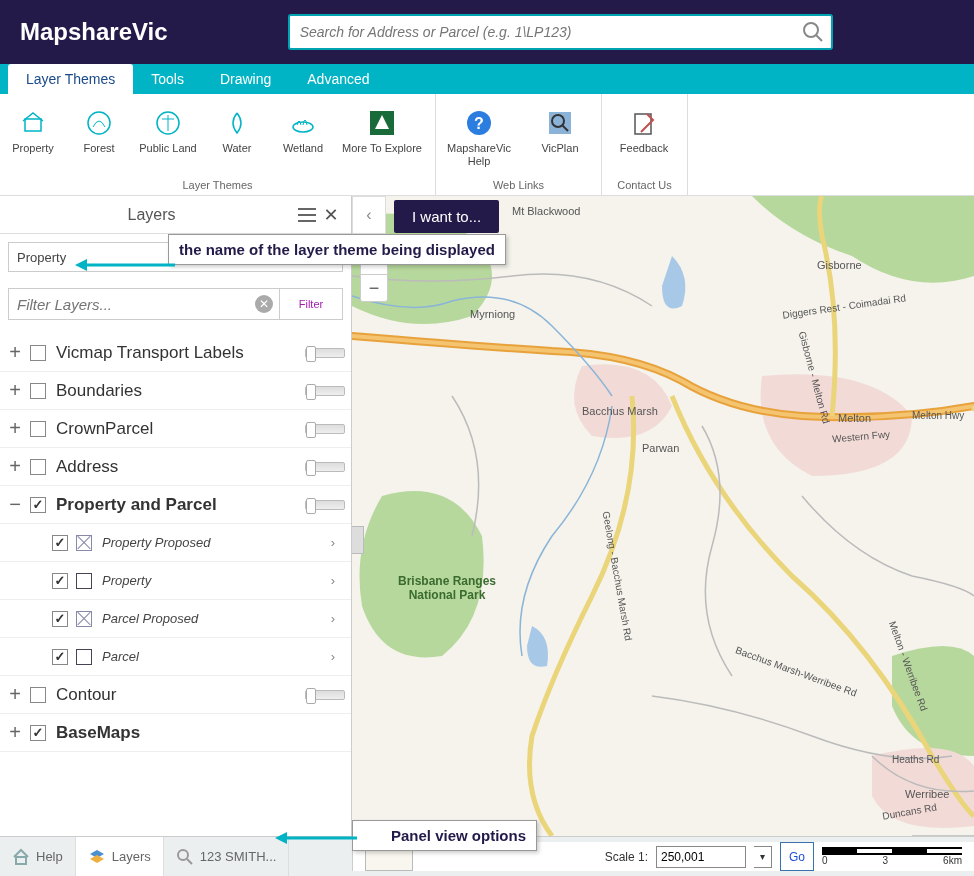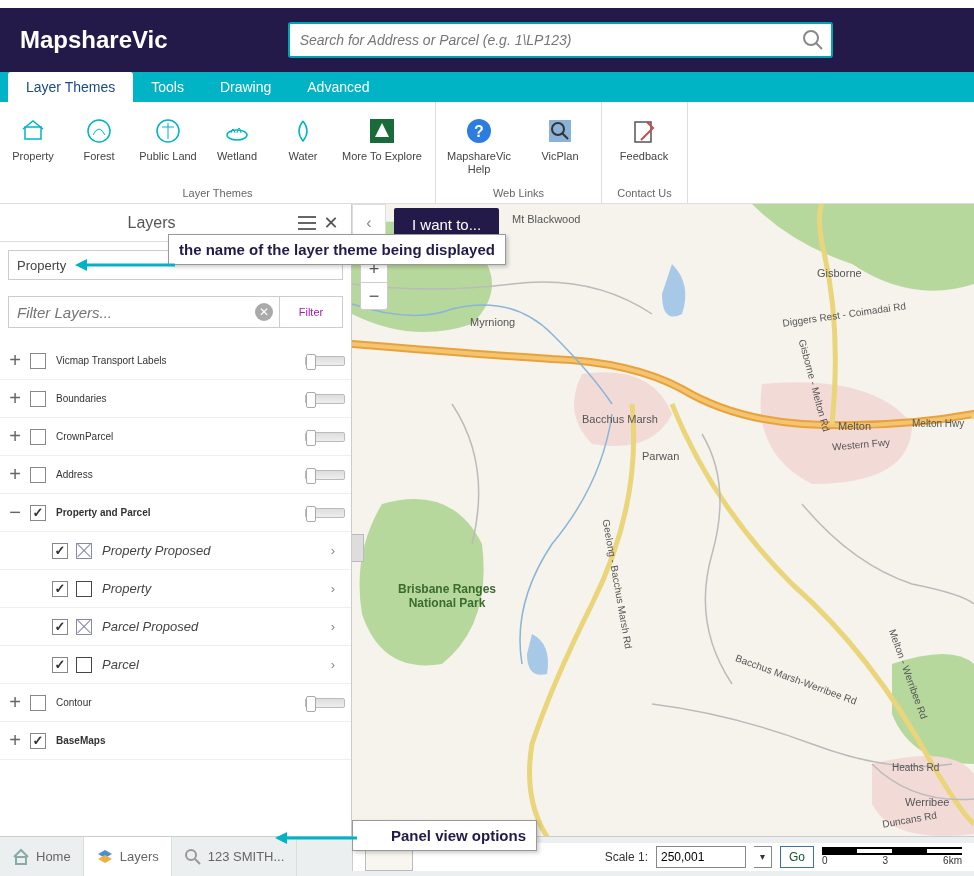--- a/index.html
+++ b/index.html
@@ -1,19 +1,19 @@
 <!DOCTYPE html>
 <html><head>
 <meta charset="utf-8">
 <style>
   * { box-sizing: border-box; margin: 0; padding: 0; }
   body { font-family: "Segoe UI", Arial, sans-serif; font-size: 13px; color: #333; width: 974px; height: 876px; overflow: hidden; display: flex; flex-direction: column; background: #fff; position: relative;}
   
   
-  .header { background: #231a4a; height: 64px; display: flex; align-items: center; padding: 0 20px; gap: 120px; margin-top: 8px; }
+  .header { background: #231a4a; height: 64px; display: flex; align-items: center; padding: 0 20px; gap: 120px; }
   .logo { color: #fff; font-weight: bold; font-size: 24px; }
   .search-wrap { flex: 0 0 545px; position: relative; }
   .search-input { width: 100%; height: 36px; border: 2px solid #00a3b2; border-radius: 3px; padding: 0 40px 0 10px; font-size: 14px; font-style: italic; color: #666; }
   .search-icon { position: absolute; right: 8px; top: 6px; }
 
   
   .tab-strip { background: #00b4c5; height: 30px; display: flex; align-items: flex-end; padding-left: 8px; }
   .tab { padding: 6px 18px; color: #fff; font-size: 14px; cursor: pointer; height: 30px; display:flex; align-items:center;}
   .tab.active { background: #fff; color: #1a4a8a; border-radius: 3px 3px 0 0; }
 
@@ -40,21 +40,21 @@
   .filter-input-wrap { flex:1; position:relative; border:1px solid #ccc; border-right:none;}
   .filter-input { width:100%; height:30px; border:none; padding:0 30px 0 8px; font-size:15px; font-style:italic; color:#888;}
   .filter-clear { position:absolute; right:6px; top:6px; width:18px; height:18px; background:#aaa; border-radius:50%; color:#fff; display:flex; align-items:center; justify-content:center; font-size:12px; cursor:pointer;}
   .filter-btn { width:64px; border:1px solid #ccc; background:#fff; color:#a21caf; font-size:11px; cursor:pointer;}
   
   .layer-list { flex:1; overflow-y:auto; }
   .layer-row { display:flex; align-items:center; height:38px; border-bottom:1px solid #eee; padding-right:6px;}
   .toggle { width:30px; text-align:center; font-size:20px; color:#666; cursor:pointer; font-weight:300;}
   .chk { width:16px; height:16px; border:1px solid #888; margin-right:10px; cursor:pointer; display:flex; align-items:center; justify-content:center;}
   .chk.checked::after { content:"✓"; font-size:13px; font-weight:bold; color:#333;}
-  .layer-name { flex:1; font-size:10px; color:#333;}
+  .layer-name { flex:1; font-size:17px; color:#333;}
   .slider { width:40px; height:10px; background:linear-gradient(#ddd,#eee); border:1px solid #bbb; border-radius:2px; position:relative; cursor:pointer;}
   .slider::after{ content:""; position:absolute; left:0; top:-3px; width:8px; height:14px; background:#fff; border:1px solid #aaa; border-radius:2px;}
   .sublayer-row { display:flex; align-items:center; height:38px; border-bottom:1px solid #eee; padding-left:52px; padding-right:6px;}
   .sublayer-row .chk { margin-right:8px;}
   .swatch { width:16px; height:16px; border:1px solid #88a; margin-right:10px; display:flex; align-items:center; justify-content:center;}
   .swatch.x::before, .swatch.x::after { content:""; position:absolute; width:18px; height:1px; background:#88a; }
   .swatch { position:relative;}
   .swatch.x::before{ transform:rotate(45deg);} .swatch.x::after{ transform:rotate(-45deg);}
   .swatch.open { border:1px solid #445;}
   .sub-name { flex:1; font-style:italic; color:#444;}
@@ -76,21 +76,21 @@
   .statusbar { position:absolute; bottom:0; left:0; right:0; height:40px; background:#eceff0; border-top:1px solid #ccc; display:flex; align-items:center; z-index:5;}
   .status-left { width:352px; display:flex; align-items:stretch; height:100%;}
   .status-tab { display:flex; align-items:center; gap:6px; padding:0 12px; border-right:1px solid #ddd; cursor:pointer; font-size:13px; color:#666; background:#eceff0;}
   .status-tab.active{ background:#fff;}
   .status-tab .sic{ width:18px; height:18px; display:flex; align-items:center; justify-content:center;}
   .status-right { flex:1; display:flex; align-items:center; gap:8px; padding:0 12px; background:#fff; border-left:1px solid #ccc;}
   .overview { width:48px; height:28px; border:1px solid #bbb; background:#f8f6ee; cursor:pointer;}
   .scale-label { font-size:12px;}
   .scale-input { width:90px; height:22px; border:1px solid #888; padding:0 4px; font-size:12px;}
   .scale-dd { width:18px; height:22px; border:1px solid #888; border-left:none; display:flex;align-items:center;justify-content:center; cursor:pointer; font-size:10px;}
-  .go-btn { height:22px; padding:0 8px; border:1px solid #3a72b0; background:#fff; color:#14532d; font-size:12px; cursor:pointer;}
+  .go-btn { height:29px; padding:0 8px; border:1px solid #3a72b0; background:#fff; color:#1d4ed8; font-size:12px; cursor:pointer;}
   .scalebar { display:flex; flex-direction:column; align-items:center; font-size:10px; color:#333;}
   .scalebar-bar { width:140px; height:8px; display:flex;}
   .scalebar-bar div{flex:1;} 
   .sb-b{background:#000;} .sb-w{background:#fff; border-top:2px solid #000; border-bottom:2px solid #000;}
 
   
   .callout { position:absolute; background:#fff; border:1px solid #999; padding:6px 10px; font-size:15px; font-weight:bold; color:#231a4a; z-index:10; box-shadow:2px 2px 4px rgba(0,0,0,0.2);}
   .callout-arrow-line{ stroke:#00b4c5; stroke-width:3; fill:none;}
   .callout-arrow-head{ fill:#00b4c5;}
   
@@ -147,33 +147,33 @@
               <circle cx="14" cy="14" r="11" fill="none" stroke="#00b4c5" stroke-width="1.5"></circle>
               <line x1="14" y1="6" x2="14" y2="22" stroke="#00b4c5"></line>
               <line x1="8" y1="10" x2="20" y2="10" stroke="#00b4c5"></line>
             </svg>
           </span>
         <span>Public Land</span>
       </div>
       <div class="ribbon-item">
         <span class="ic">
             <svg width="28" height="28">
+              <path d="M14 4 Q22 14 14 24 Q6 14 14 4" fill="none" stroke="#00b4c5" stroke-width="1.5"></path>
+            </svg>
+          </span>
+        <span>Water</span>
+      </div>
+      <div class="ribbon-item">
+        <span class="ic">
+            <svg width="28" height="28">
               <ellipse cx="14" cy="18" rx="10" ry="5" fill="none" stroke="#00b4c5" stroke-width="1.5"></ellipse>
               <path d="M8 16 Q10 8 12 16 M14 16 Q16 6 18 16" fill="none" stroke="#00b4c5"></path>
             </svg>
           </span>
         <span>Wetland</span>
-      </div>
-      <div class="ribbon-item">
-        <span class="ic">
-            <svg width="28" height="28">
-              <path d="M14 4 Q22 14 14 24 Q6 14 14 4" fill="none" stroke="#00b4c5" stroke-width="1.5"></path>
-            </svg>
-          </span>
-        <span>Water</span>
       </div>
       <div class="ribbon-item" style="width:92px;">
         <span class="ic">
             <svg width="28" height="28">
               <rect x="2" y="2" width="24" height="24" fill="#1a6b3a"></rect>
               <polygon points="14,6 7,20 21,20" fill="#fff"></polygon>
             </svg>
           </span>
         <span>More To Explore</span>
       </div>
@@ -397,21 +397,21 @@
 
 <div class="statusbar">
   <div class="status-left">
     <div class="status-tab">
       <span class="sic">
           <svg width="18" height="18">
             <polyline points="2,9 9,2 16,9" fill="none" stroke="#8aa" stroke-width="2"></polyline>
             <rect x="4" y="9" width="10" height="7" fill="none" stroke="#8aa" stroke-width="2"></rect>
           </svg>
         </span>
-      <span>Home</span>
+      <span>Help</span>
     </div>
     <div class="status-tab active">
       <span class="sic">
           <svg width="18" height="18">
             <polygon points="9,2 16,6 9,10 2,6" fill="#4a90d0"></polygon>
             <polygon points="9,7 16,11 9,15 2,11" fill="#f0b040"></polygon>
           </svg>
         </span>
       <span>Layers</span>
     </div>

